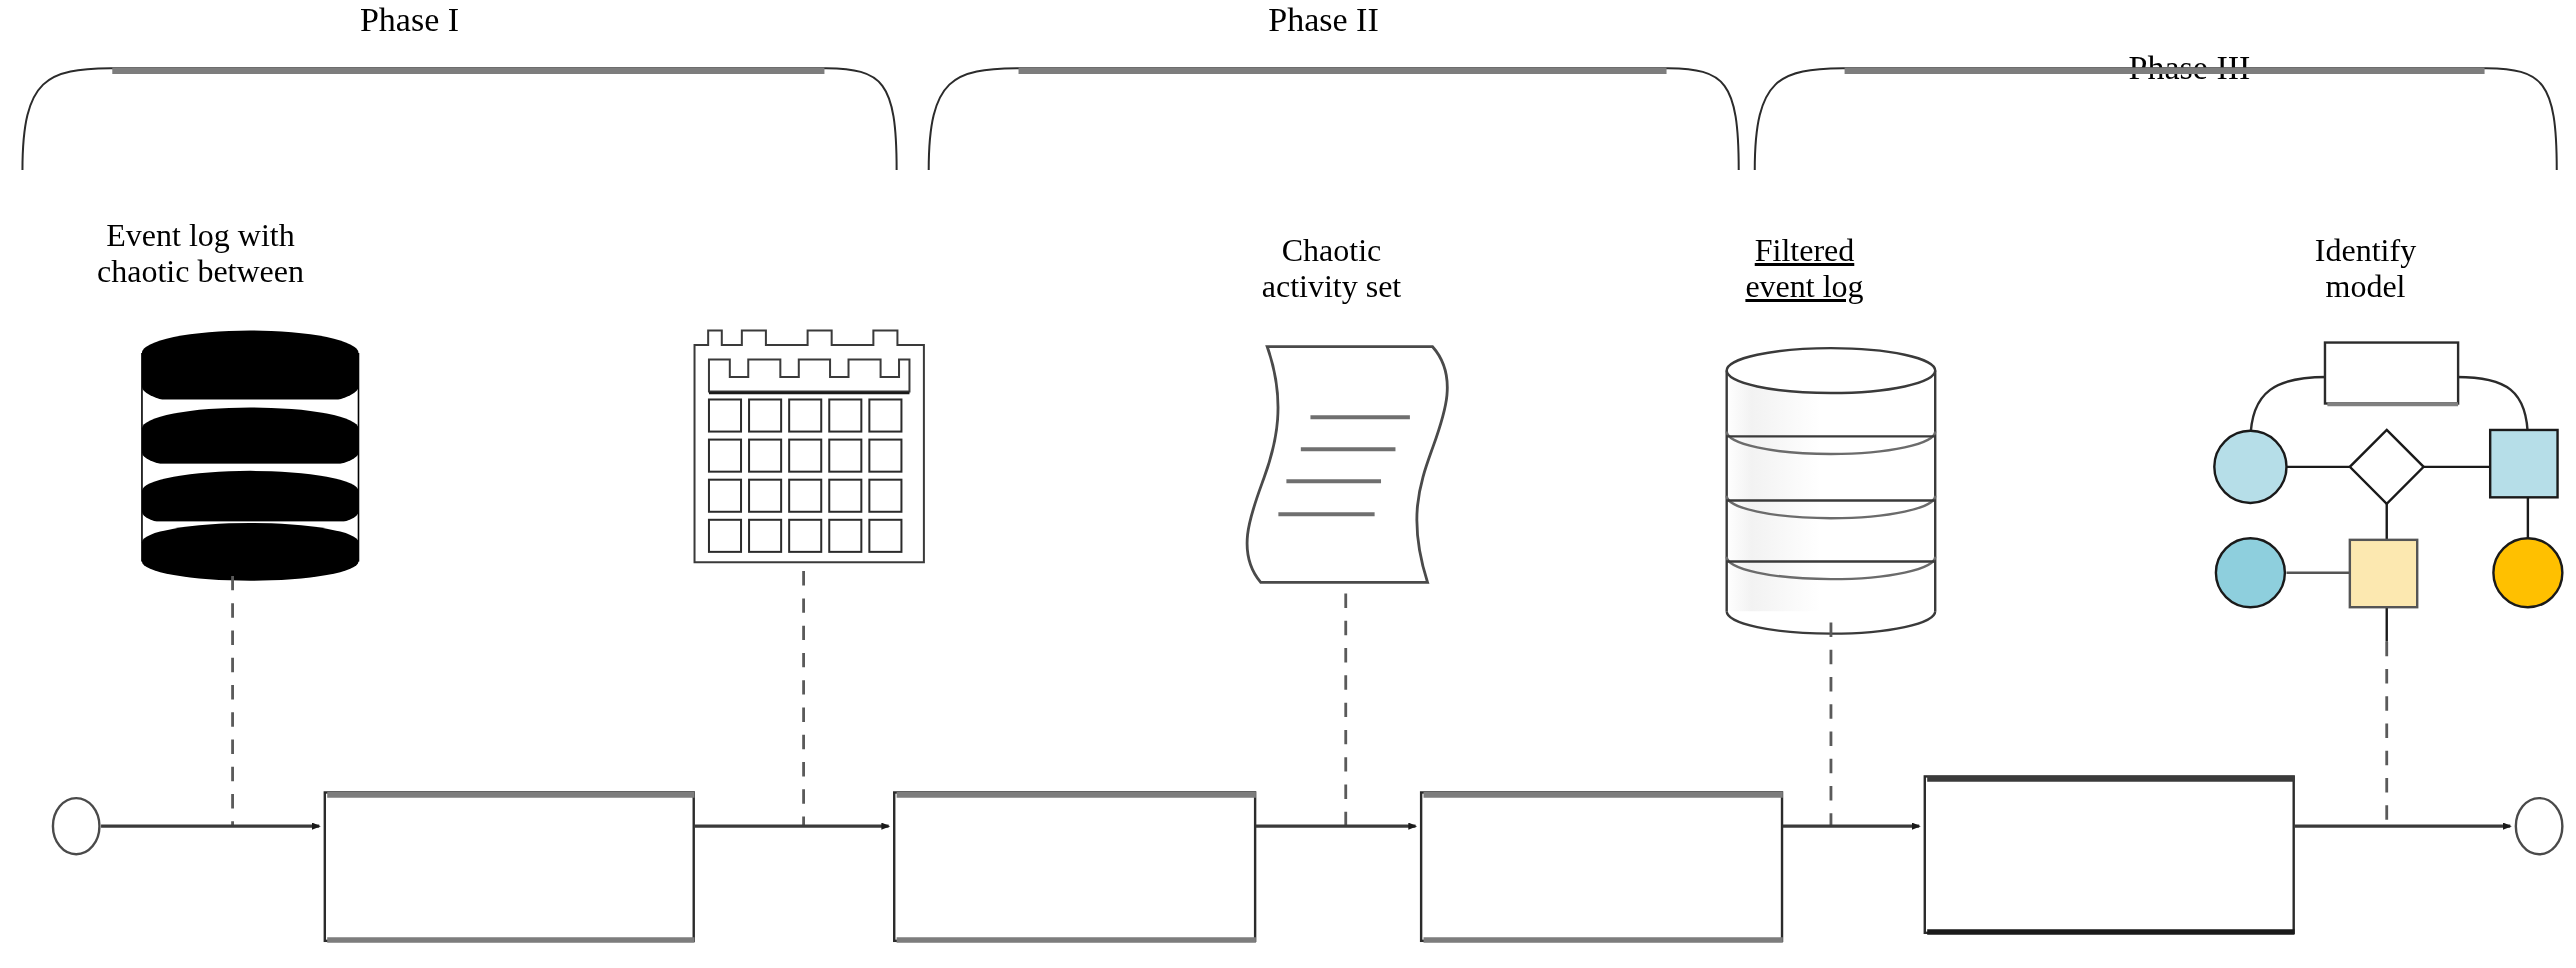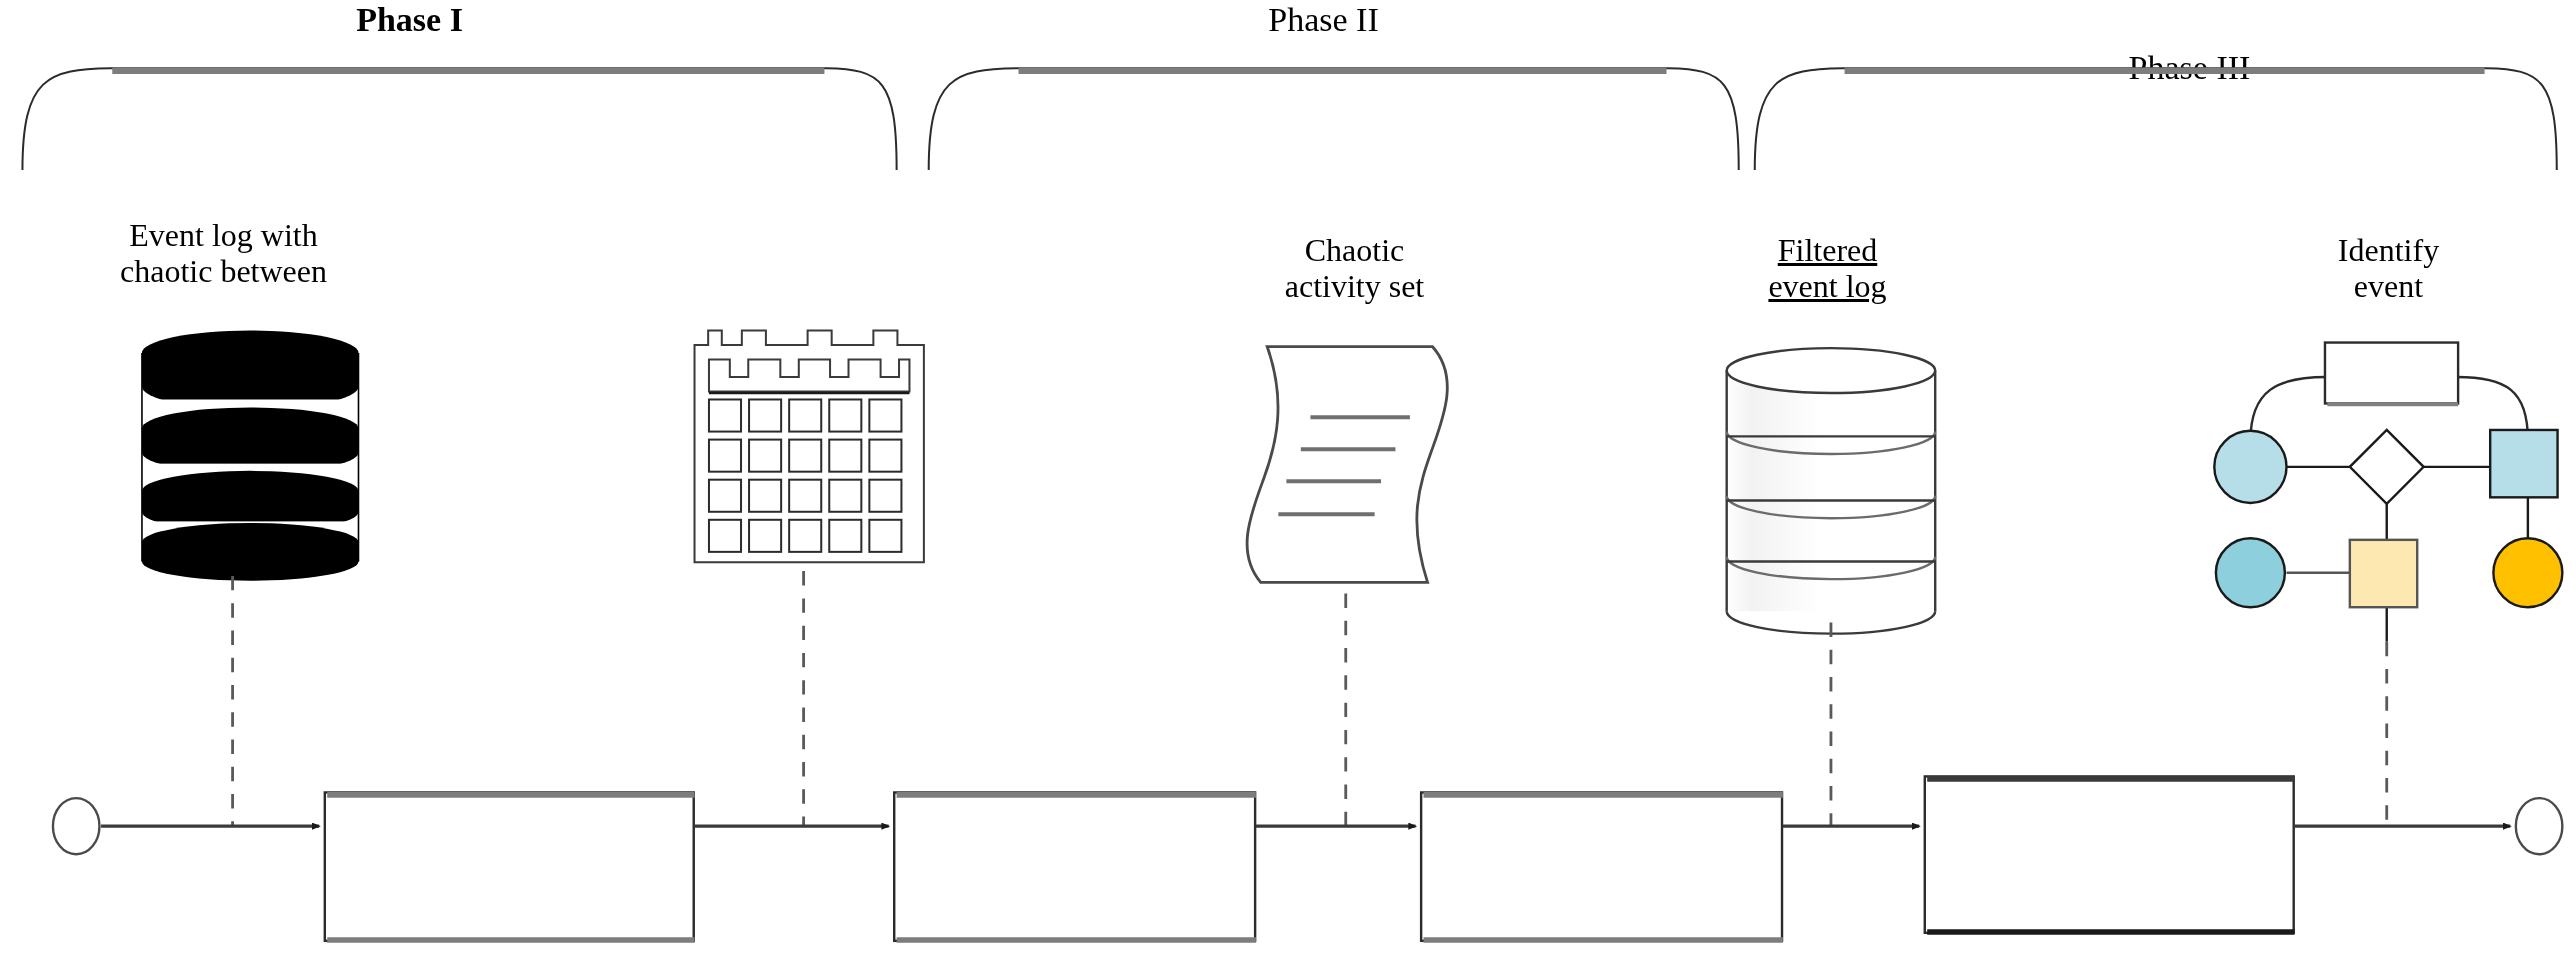--- a/index.html
+++ b/index.html
@@ -33,21 +33,20 @@
     line-height: 1.05;
     white-space: nowrap;
     color: #000;
   }
   .artifact-label {
     position: absolute;
     text-align: center;
     font-size: 32px;
     line-height: 1.12;
     color: #000;
-    padding-left: 23px;
   }
   .box-label {
     position: absolute;
     text-align: center;
     font-size: 29px;
     line-height: 1.35;
     color: #000;
     display: flex;
     align-items: center;
     justify-content: center;
@@ -59,21 +58,21 @@
     font-size: 27px;
     letter-spacing: 4px;
     color: #000;
   }
 </style>
 </head>
 <body>
 
 <div id="canvas">
 
-  <div class="phase-label" style="left:305px; top:1.6px; width:209px;font-weight:bold;">Phase I</div>
+  <div class="phase-label" style="left:305px; top:1.6px; width:209px;">Phase I</div>
   <div class="phase-label" style="left:1219px; top:1.6px; width:209px;">Phase II</div>
   <div class="phase-label" style="left:2085px; top:1.6px; width:209px;margin-top:48px;">Phase III</div>
 
   <div class="artifact-label" style="left:0px; top:218px; width:401px;">
     <div>Event log with</div>
     <div>chaotic between</div>
   </div>
 
 
   <div class="artifact-label" style="left:1131px; top:233px; width:401px;">
@@ -81,21 +80,21 @@
     <div>activity set</div>
   </div>
 
   <div class="artifact-label" style="left:1604px; top:233px; width:401px;text-decoration:underline;">
     <div>Filtered</div>
     <div>event log</div>
   </div>
 
   <div class="artifact-label" style="left:2165px; top:233px; width:401px;">
     <div>Identify</div>
-    <div>event</div>
+    <div>model</div>
   </div>
 
   <div class="ellipsis-label" style="left:2286px; top:355px; width:160px;">...</div>
 
   <div class="box-label" style="left:325px; top:792px; width:369px; height:144px;">
     <div>
       <div>Extract relationships</div>
       <div>between activities</div>
     </div>
   </div>

